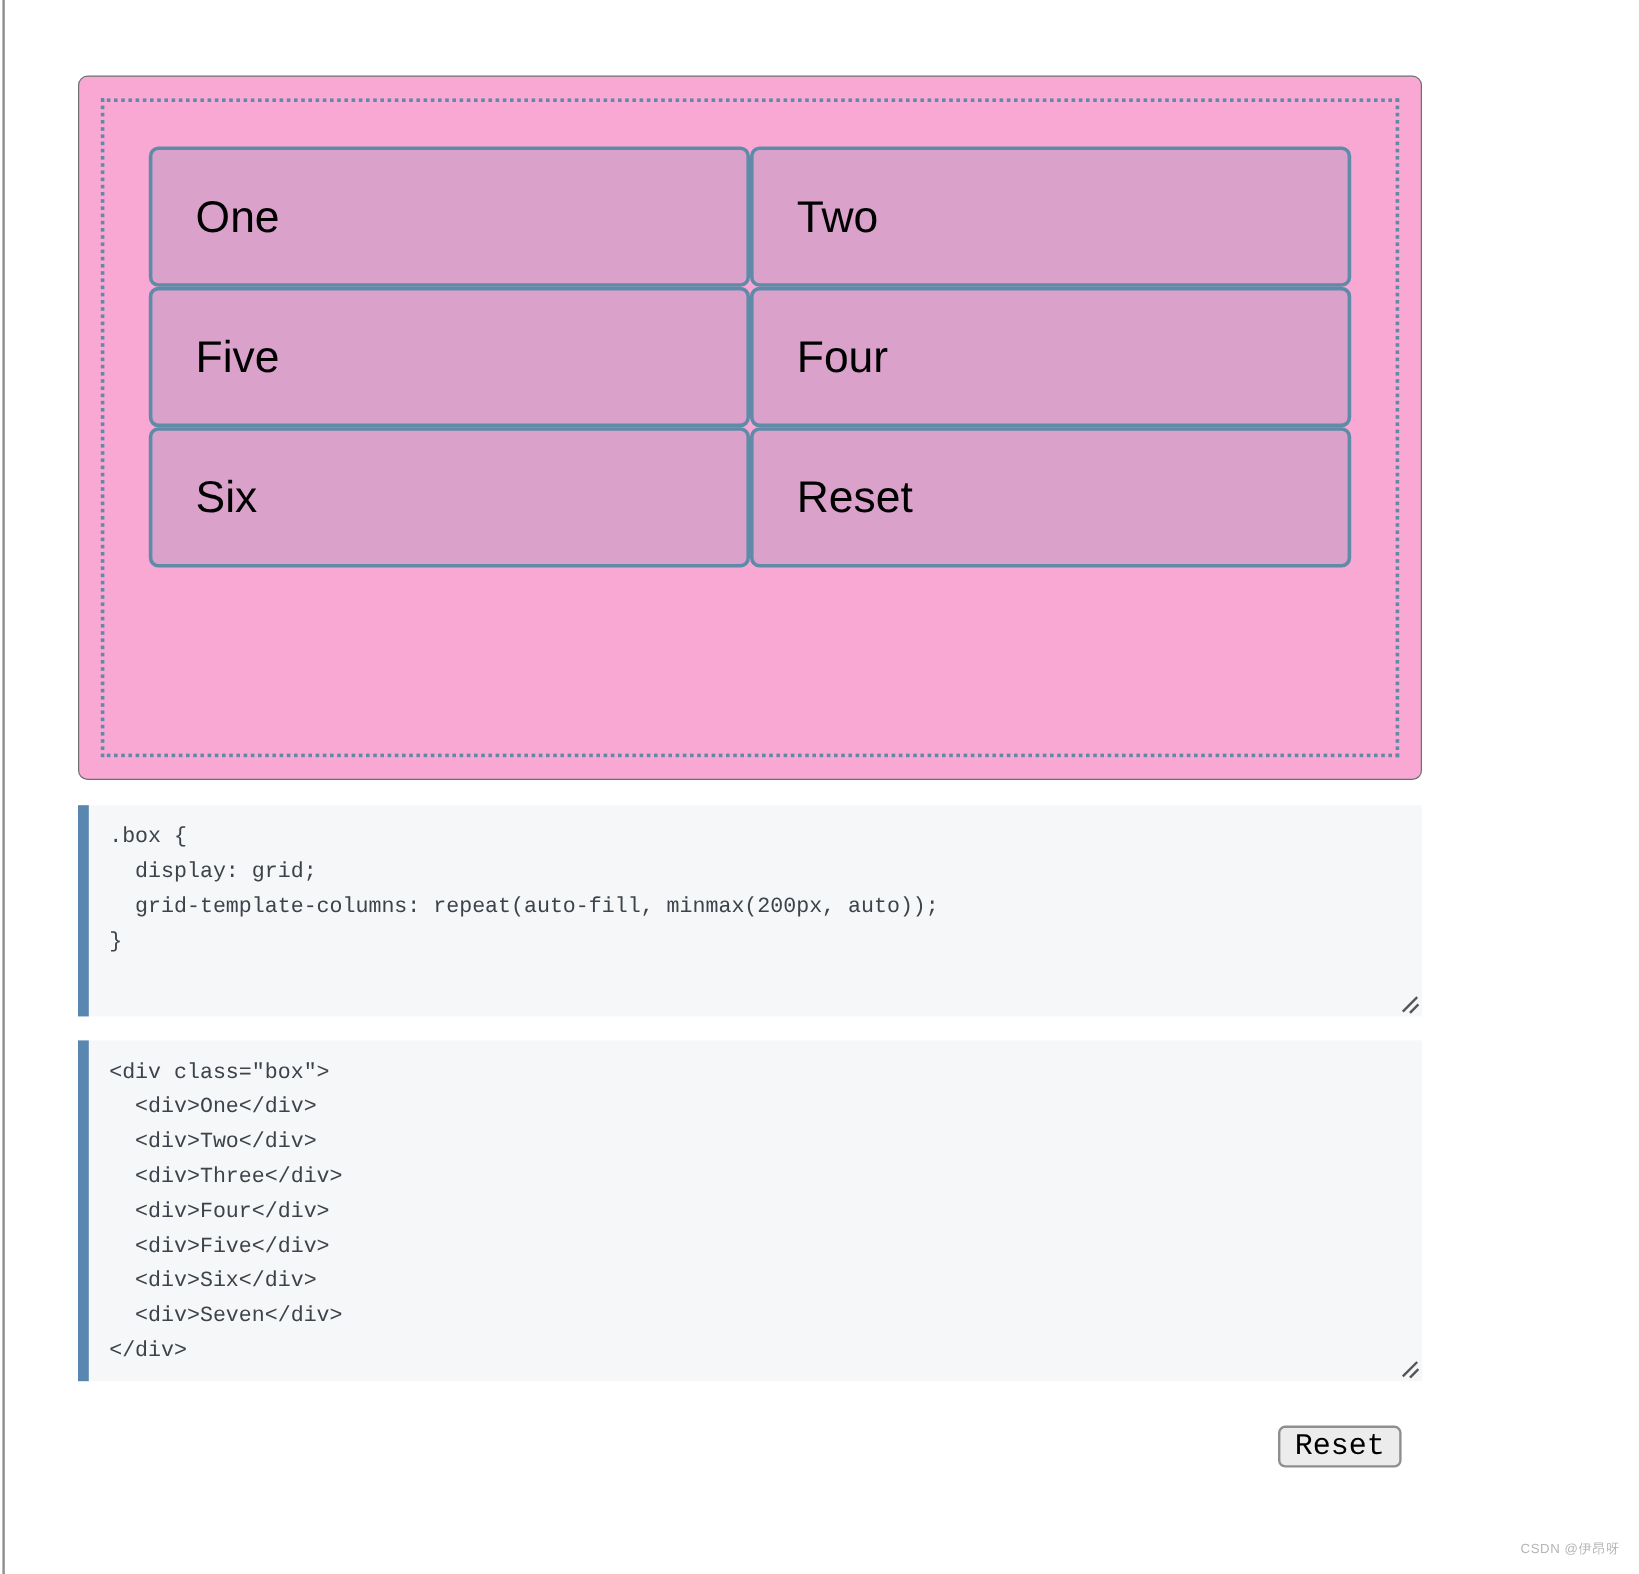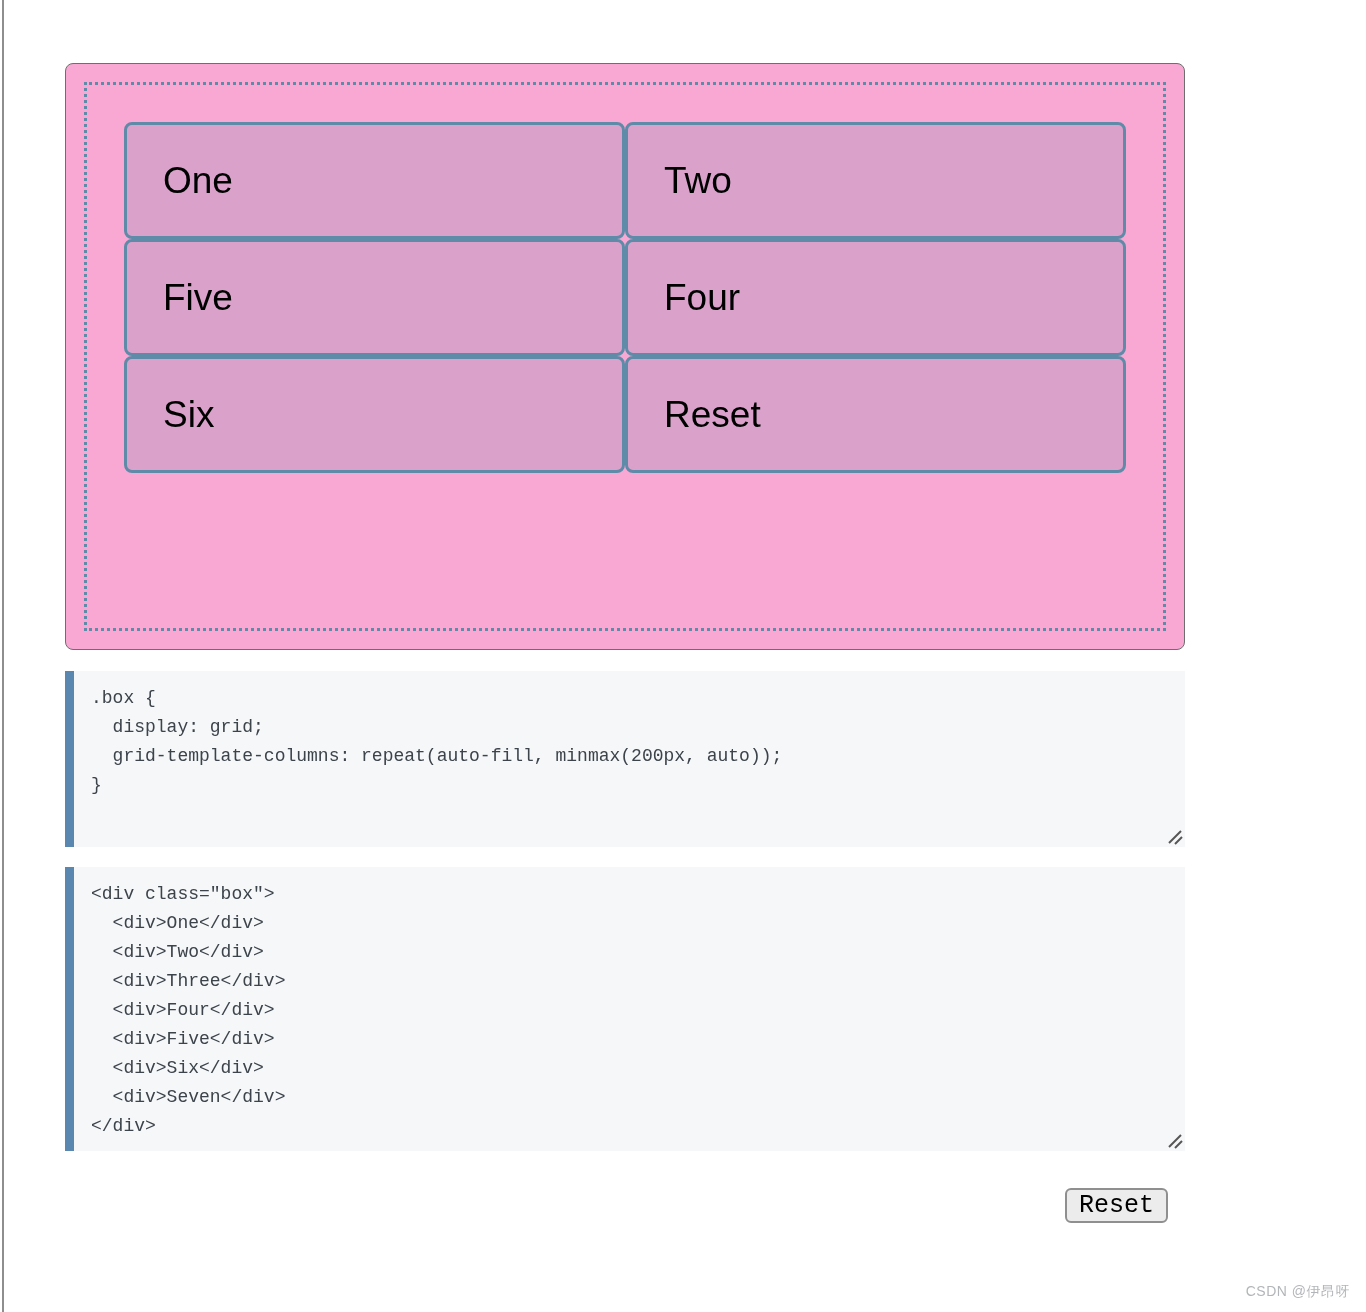--- a/index.html
+++ b/index.html
@@ -91,21 +91,21 @@
     border: 2px solid #8f8f8f;
     border-radius: 6px;
     height: 35px;
     padding: 0 12px;
     line-height: 30px;
     cursor: pointer;
   }
   .watermark {
     position: absolute;
     right: 16px; top: 1283px;
-    font-size: 14px;
+    font-size: 11px;
     color: #b3b6b9;
     letter-spacing: 0.5px;
   }
 </style>
 </head>
 <body>
 
 <div class="frame-edge"></div>
 
 <div class="content">

